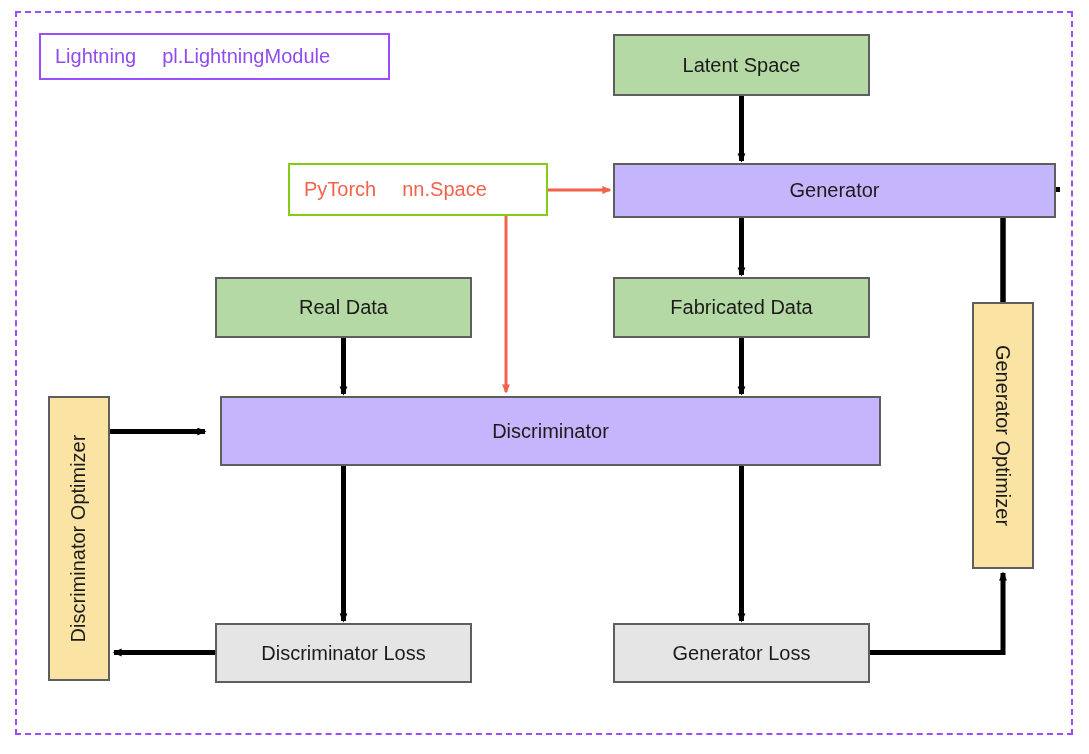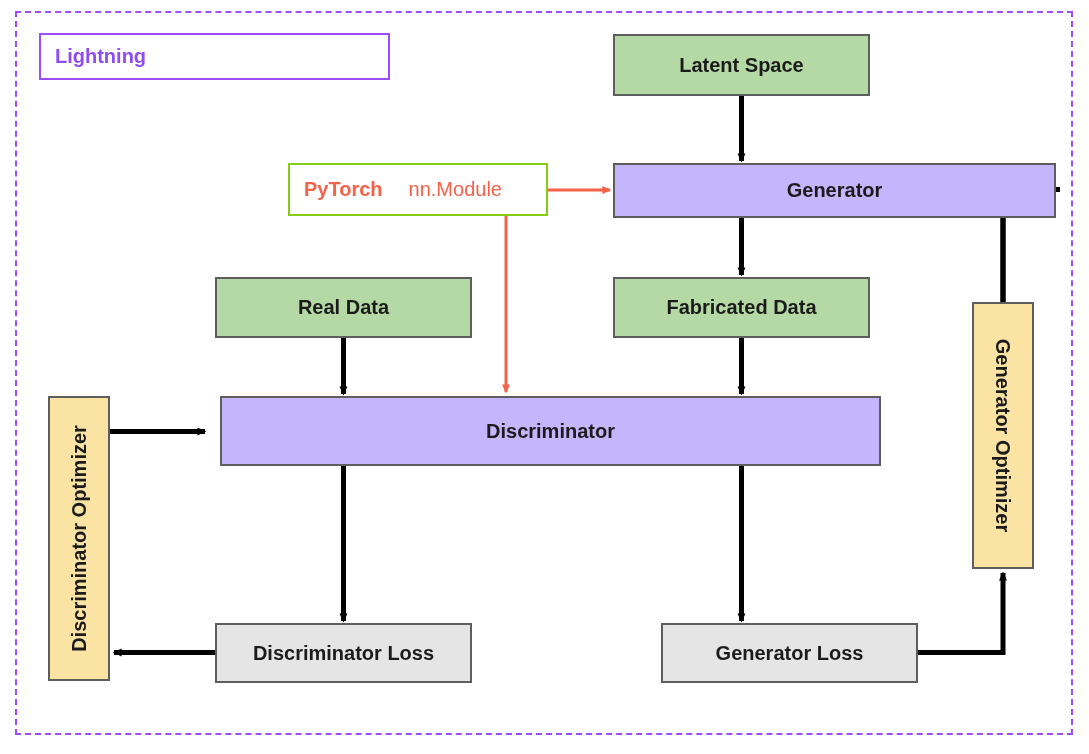--- a/index.html
+++ b/index.html
@@ -31,21 +31,20 @@
     box-sizing: border-box;
     display: flex;
     align-items: center;
     justify-content: center;
     border: 2px solid #5e5e5e;
     color: #1b1b1b;
     font-size: 20px;
     line-height: 1.15;
     text-align: center;
     white-space: nowrap;
-    font-weight: bold;
   }
   .node.green  { background: #b4d9a4; }
   .node.blue   { background: #c4b5fd; }
   .node.yellow { background: #fbe4a3; }
   .node.orange { background: #e5e5e5; }
 
   .vtext-up .vlabel {
     transform: rotate(-90deg);
     white-space: nowrap;
   }
@@ -57,21 +56,21 @@
   .legend {
     position: absolute;
     box-sizing: border-box;
     display: flex;
     align-items: center;
     background: #ffffff;
     font-size: 20px;
     padding: 0 14px;
     white-space: nowrap;
   }
-  .legend .lib  { font-weight: 700; }
+  .legend .lib  { font-weight: 400; }
   .legend .cls  { font-weight: 400; margin-left: 26px; }
 
   .legend.lightning {
     left: 39px; top: 33px; width: 351px; height: 47px;
     border: 2px solid #9b4dff;
     color: #8f4cf0;
   }
   .legend.pytorch {
     left: 288px; top: 163px; width: 260px; height: 53px;
     border: 2px solid #84cc16;
@@ -157,26 +156,27 @@
   </div>
 
   <div class="node yellow vtext-down" style="left:972px; top:302px; width:62px; height:267px;">
     <span class="vlabel">Generator Optimizer</span>
   </div>
 
   <div class="node orange" style="left:215px; top:623px; width:257px; height:60px;">
     <span>Discriminator Loss</span>
   </div>
 
-  <div class="node orange" style="left:613px; top:623px; width:257px; height:60px;margin-left:48px;">
+  <div class="node orange" style="left:613px; top:623px; width:257px; height:60px;">
     <span>Generator Loss</span>
   </div>
 
   <div class="legend lightning">
     <span class="lib">Lightning</span>
+    <span class="cls">pl.LightningModule</span>
   </div>
 
   <div class="legend pytorch">
     <span class="lib">PyTorch</span>
-    <span class="cls">nn.Module</span>
+    <span class="cls">nn.Space</span>
   </div>
 
 </div>
 
 </body></html>

